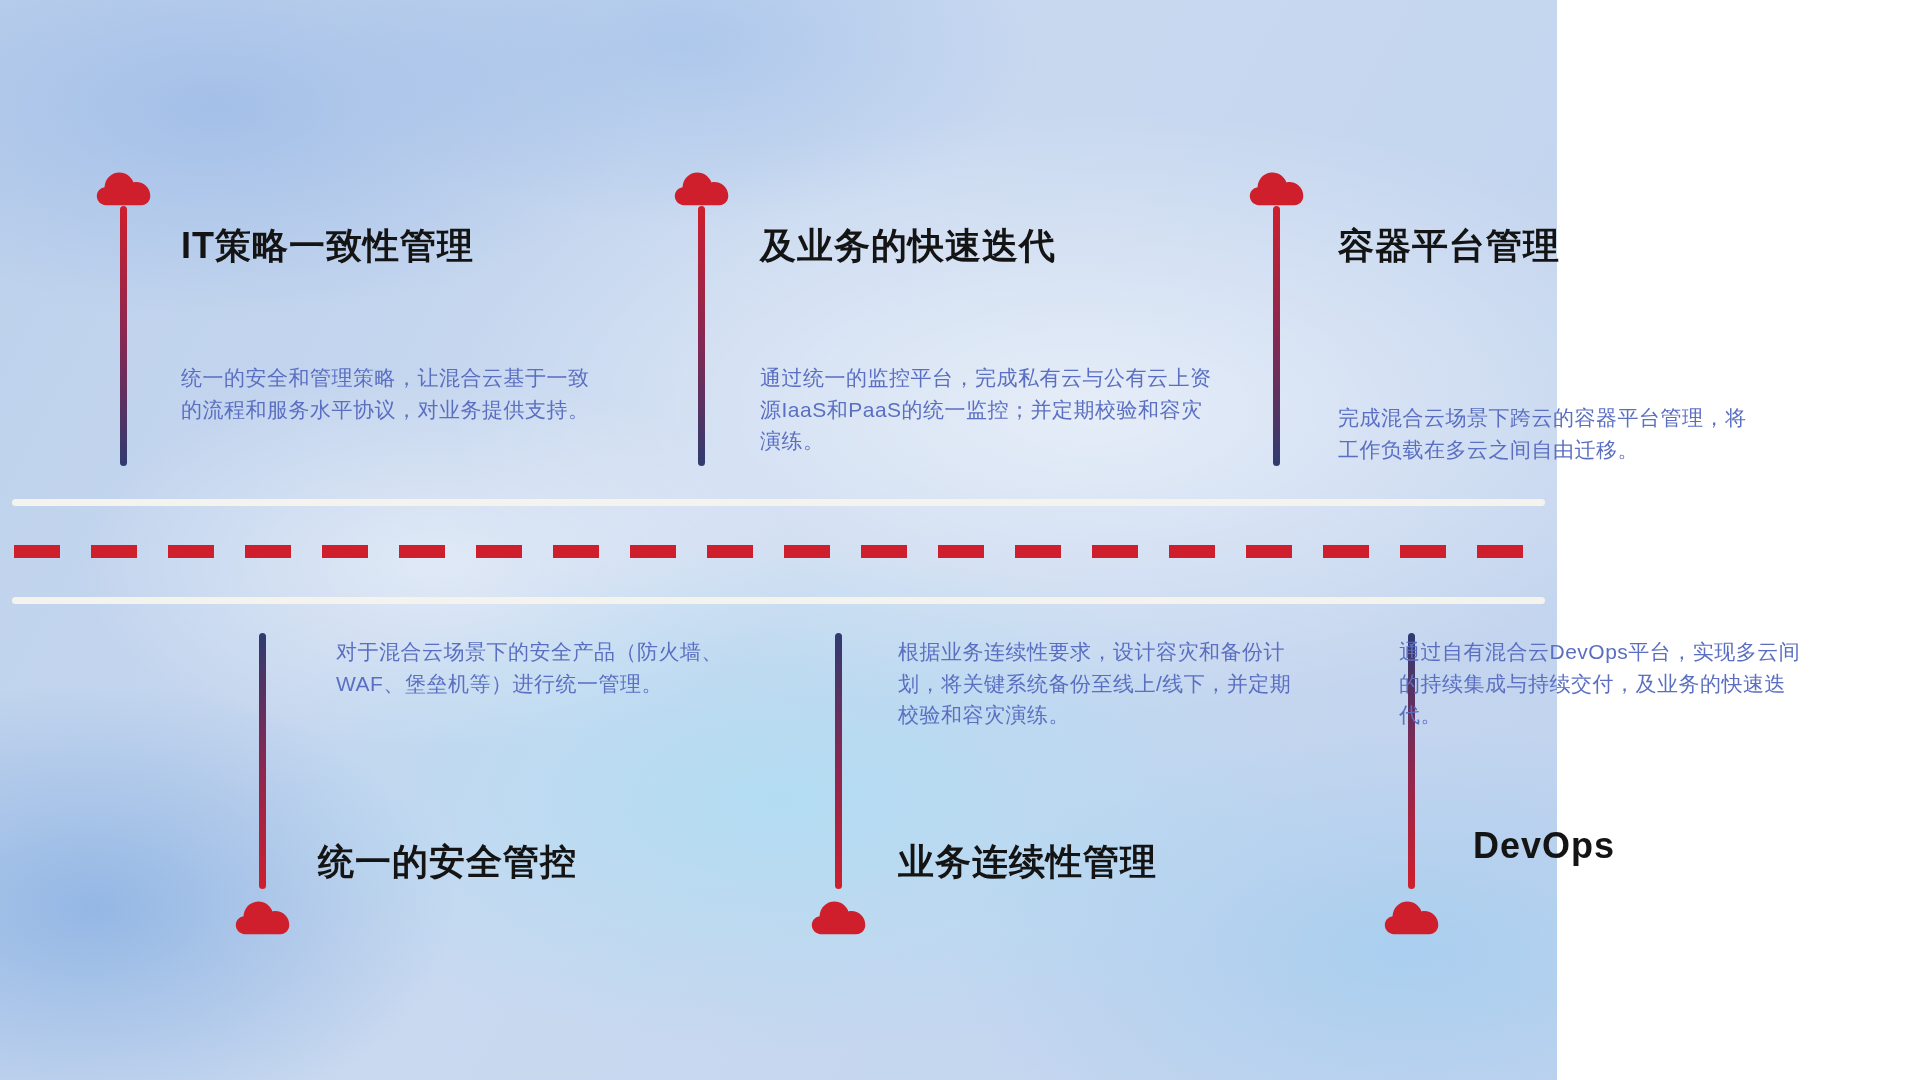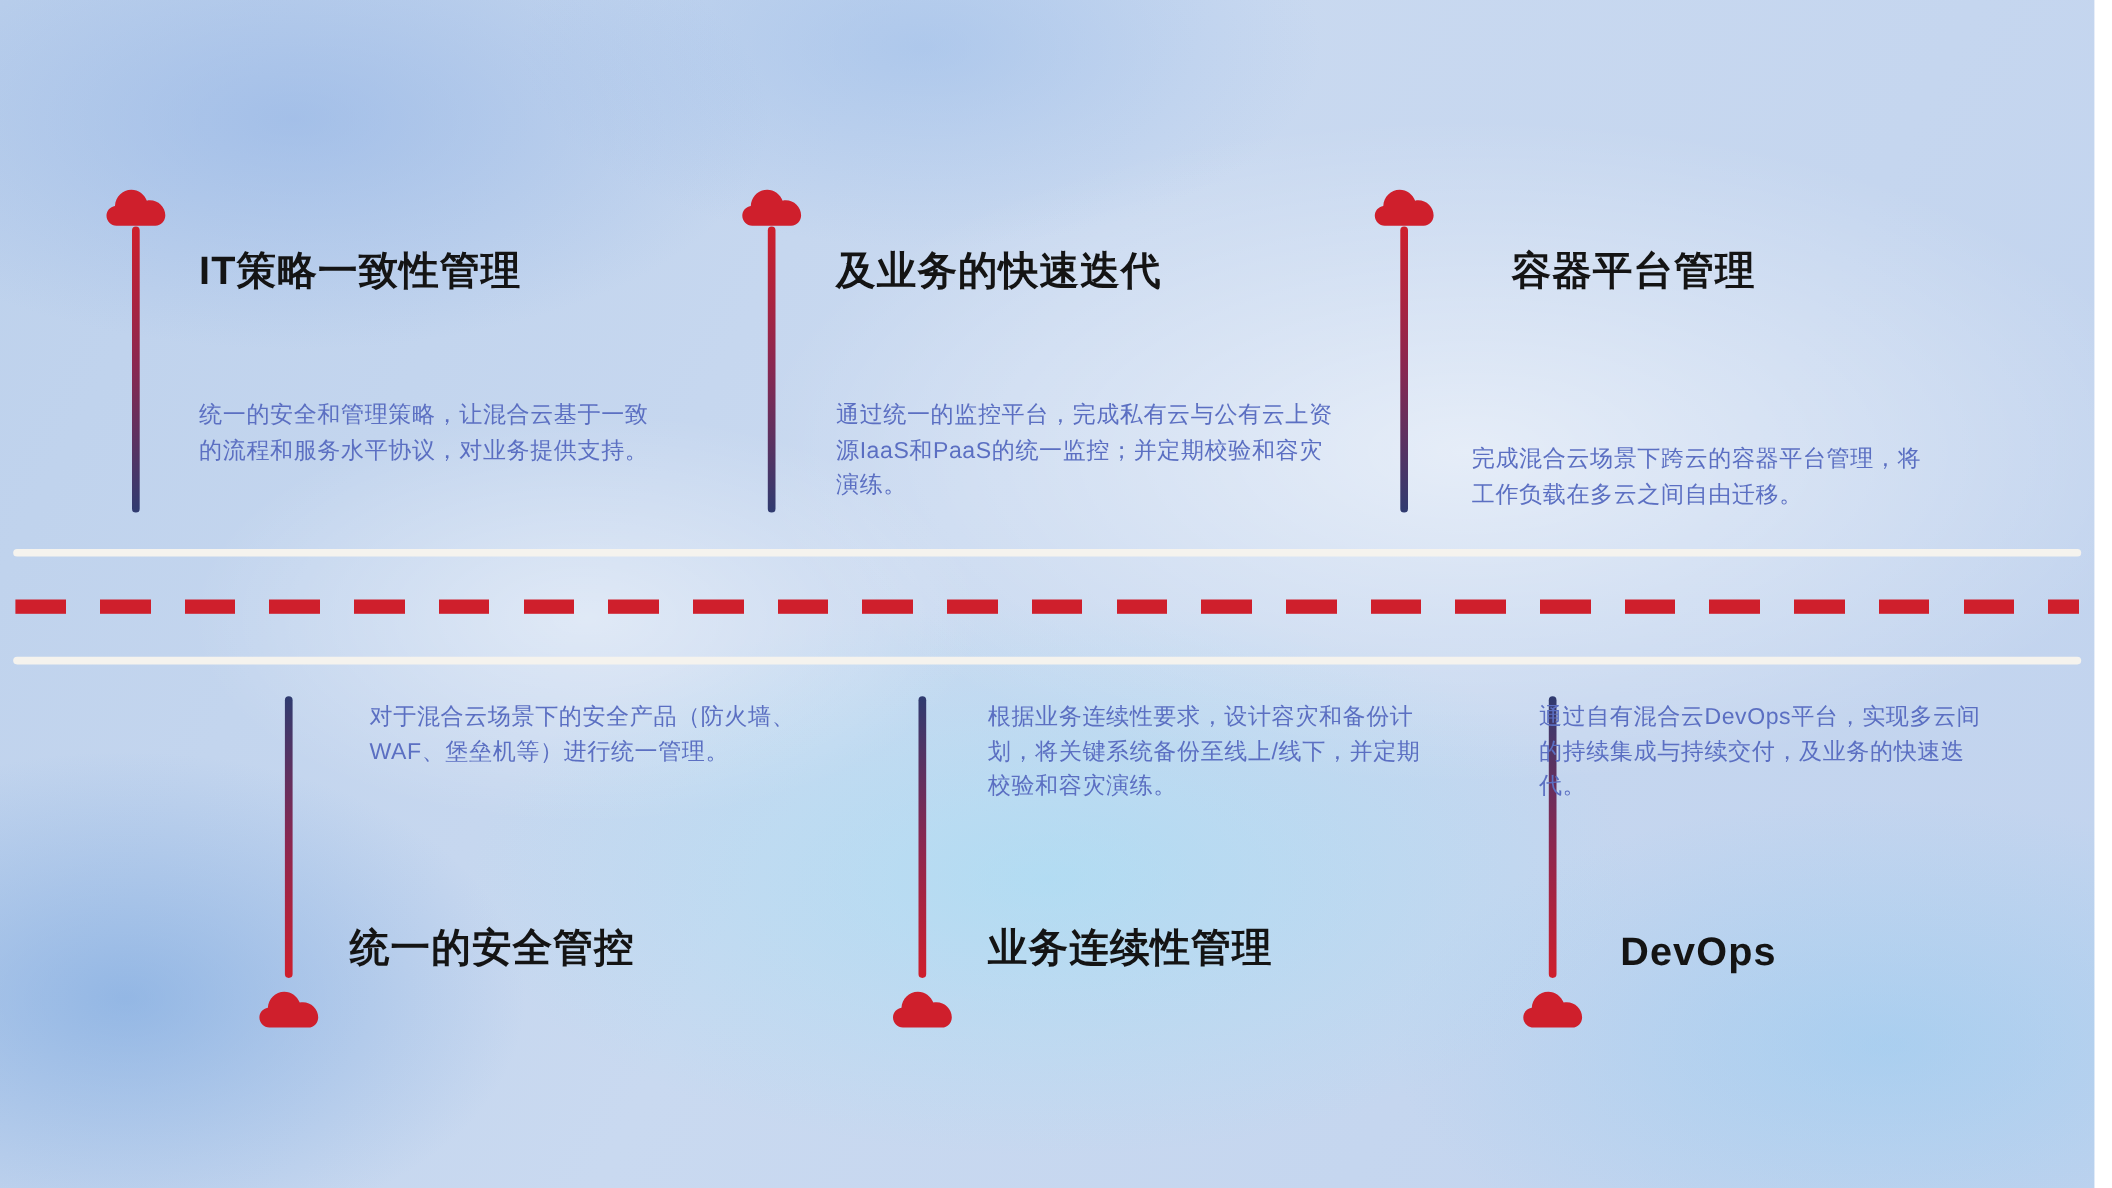--- a/index.html
+++ b/index.html
@@ -6,21 +6,21 @@
     margin: 0;
     padding: 0;
     width: 1920px;
     height: 1080px;
     overflow: hidden;
     font-family: "Liberation Sans", "DejaVu Sans", sans-serif;
   }
 
   .stage {
     position: relative;
-    width: 1904px;
+    width: 1557px;
     height: 1080px;
     background:
       radial-gradient(ellipse 620px 300px at 14% 10%, rgba(140,175,228,0.55), transparent 70%),
       radial-gradient(ellipse 520px 260px at 44% 4%, rgba(150,185,232,0.50), transparent 70%),
       radial-gradient(ellipse 760px 360px at 50% 74%, rgba(158,224,245,0.50), transparent 70%),
       radial-gradient(ellipse 520px 320px at 6% 84%, rgba(108,158,220,0.55), transparent 70%),
       radial-gradient(ellipse 640px 320px at 90% 88%, rgba(140,200,240,0.45), transparent 70%),
       radial-gradient(ellipse 900px 420px at 70% 38%, rgba(255,255,255,0.55), transparent 72%),
       radial-gradient(ellipse 500px 260px at 28% 52%, rgba(255,255,255,0.45), transparent 72%),
       linear-gradient(118deg, #bdd1ec 0%, #c9d9f0 45%, #c1d3ee 100%);
@@ -101,40 +101,40 @@
 
   
   .i2 .cloud  { left: 673px; top: 167px; }
   .i2 .stem   { left: 698px; top: 206px; height: 260px; }
   .i2 .title  { left: 760px; top: 222px; }
   .i2 .desc   { left: 760px; top: 362px; width: 458px; }
 
   
   .i3 .cloud  { left: 1248px; top: 167px; }
   .i3 .stem   { left: 1273px; top: 206px; height: 260px; }
-  .i3 .title  { left: 1338px; top: 222px; margin-left: 36px; }
+  .i3 .title  { left: 1338px; top: 222px; }
   .i3 .desc   { left: 1338px; top: 362px; width: 422px; margin-top: 40px; }
 
   
   .i4 .stem   { left: 259px; top: 633px; height: 256px; }
   .i4 .cloud  { left: 234px; top: 896px; }
   .i4 .desc   { left: 336px; top: 636px; width: 422px; }
   .i4 .title  { left: 318px; top: 838px; }
 
   
   .i5 .stem   { left: 835px; top: 633px; height: 256px; }
   .i5 .cloud  { left: 810px; top: 896px; }
   .i5 .desc   { left: 898px; top: 636px; width: 408px; }
   .i5 .title  { left: 898px; top: 838px; }
 
   
   .i6 .stem   { left: 1408px; top: 633px; height: 256px; }
   .i6 .cloud  { left: 1383px; top: 896px; }
   .i6 .desc   { left: 1399px; top: 636px; width: 402px; }
-  .i6 .title  { left: 1473px; top: 844px; }
+  .i6 .title  { left: 1473px; top: 825px; }
 </style>
 </head>
 <body>
 
 <div class="stage">
 
   <div class="road">
     <div class="road-line top-line"></div>
     <div class="road-dash"></div>
     <div class="road-line bottom-line"></div>

